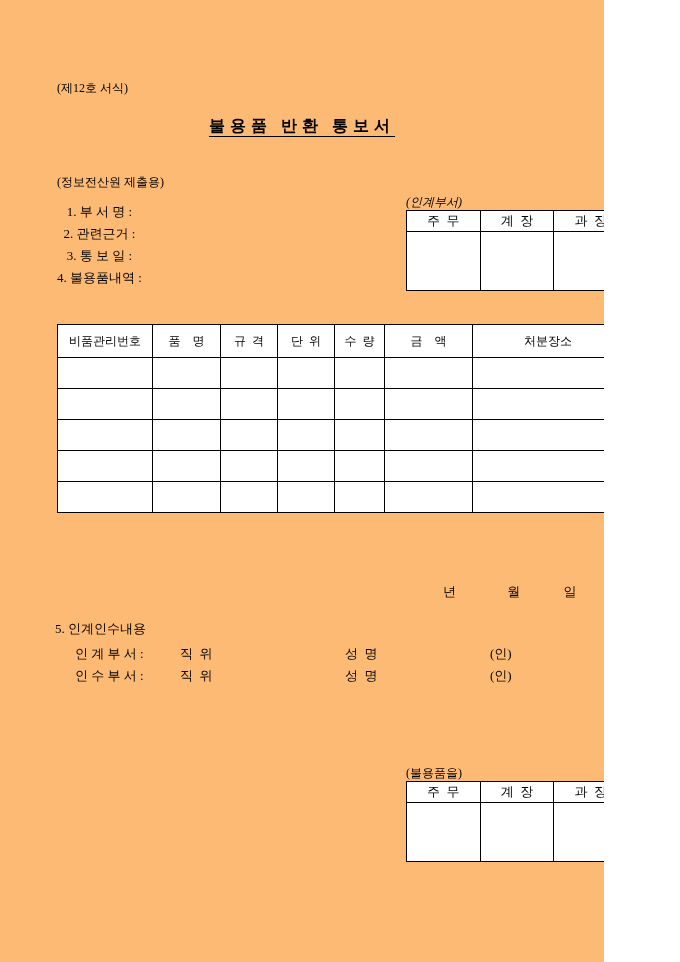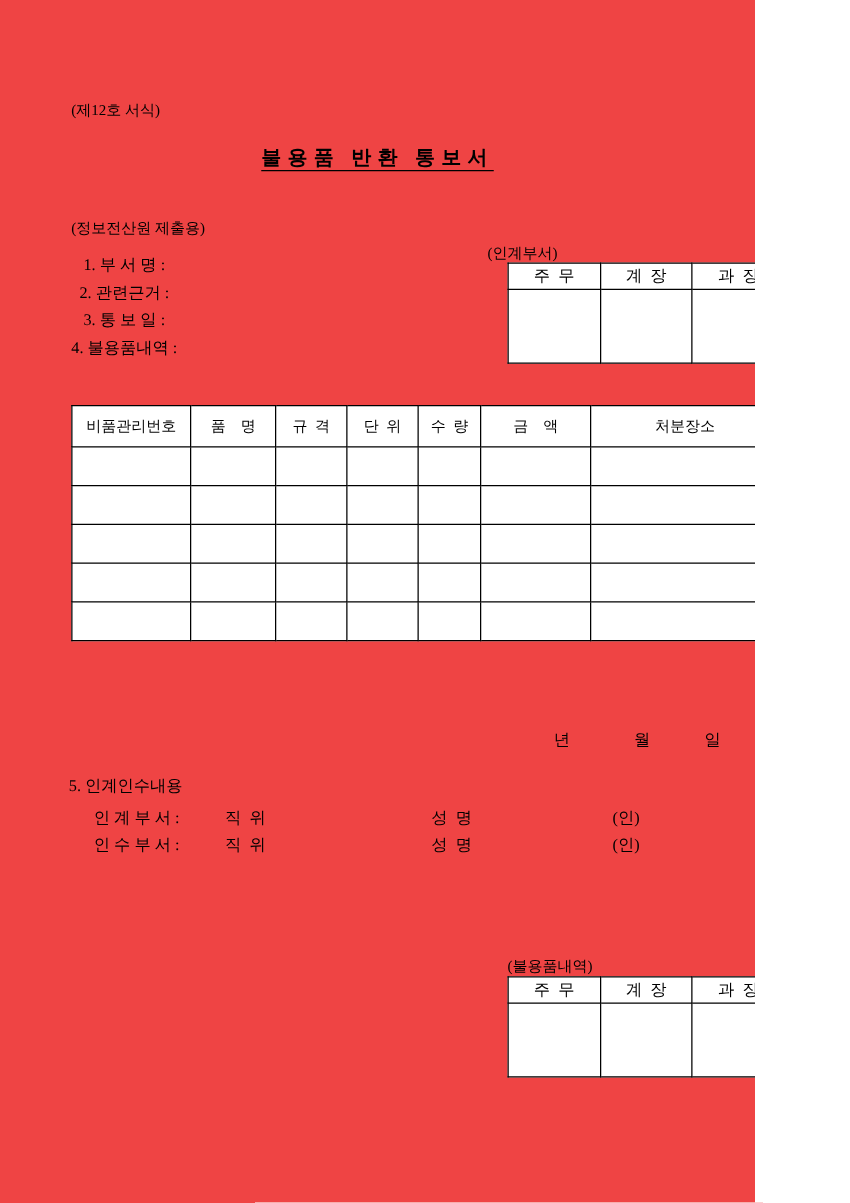--- a/index.html
+++ b/index.html
@@ -4,21 +4,21 @@
 <style>
   html, body {
     margin: 0;
     padding: 0;
     background: #ffffff;
   }
   .page {
     position: relative;
     width: 604px;
     height: 962px;
-    background: #ef4444;
+    background: #fdba74;
     color: #000000;
     font-family: "Liberation Serif", "DejaVu Serif", serif;
     overflow: hidden;
   }
   .abs { position: absolute; }
   .fs12 { font-size: 12px; }
   .fs13 { font-size: 13px; text-align: center; }
   [data-bind] { white-space: pre; }
 
   .title {
@@ -80,21 +80,21 @@
 
   <div class="abs fs12" style="left:57px; top:174px;" data-bind="form.submission_note">(정보전산원 제출용)</div>
 
   <div class="abs fs13 fields" style="left:57px; top:203px;">
     <div data-bind="form.fields.0">1. 부 서 명 :</div>
     <div data-bind="form.fields.1">2. 관련근거 :</div>
     <div data-bind="form.fields.2">3. 통 보 일 :</div>
     <div data-bind="form.fields.3">4. 불용품내역 :</div>
   </div>
 
-  <div class="abs fs12" style="left:390px; top:194px;" data-bind="handover_approval.label">(인계부서)</div>
+  <div class="abs fs12" style="left:406px; top:194px;font-style:italic;" data-bind="handover_approval.label">(인계부서)</div>
 
   <table class="abs approval" style="left:406px; top:210px;">
     <thead>
       <tr>
         <th data-bind="handover_approval.headers.0">주  무</th>
         <th data-bind="handover_approval.headers.1">계  장</th>
         <th data-bind="handover_approval.headers.2">과  장</th>
       </tr>
     </thead>
     <tbody>
@@ -193,21 +193,21 @@
   </div>
 
   <div class="abs handover-row" style="top:667px;">
     <span style="left:75px;" data-bind="handover_section.rows.1.label">인 수 부 서 :</span>
     <span style="left:180px;" data-bind="handover_section.rows.1.position">직  위</span>
     <span style="left:345px;" data-bind="handover_section.rows.1.name">성  명</span>
     <span style="left:490px;" data-bind="handover_section.rows.1.seal">(인)</span>
   </div>
 
 
-  <div class="abs fs12" style="left:406px; top:765px;" data-bind="receiving_approval.label">(불용품내역)</div>
+  <div class="abs fs12" style="left:406px; top:765px;" data-bind="receiving_approval.label">(불용품을)</div>
 
   <table class="abs approval" style="left:406px; top:781px;">
     <thead>
       <tr>
         <th data-bind="receiving_approval.headers.0">주  무</th>
         <th data-bind="receiving_approval.headers.1">계  장</th>
         <th data-bind="receiving_approval.headers.2">과  장</th>
       </tr>
     </thead>
     <tbody>

